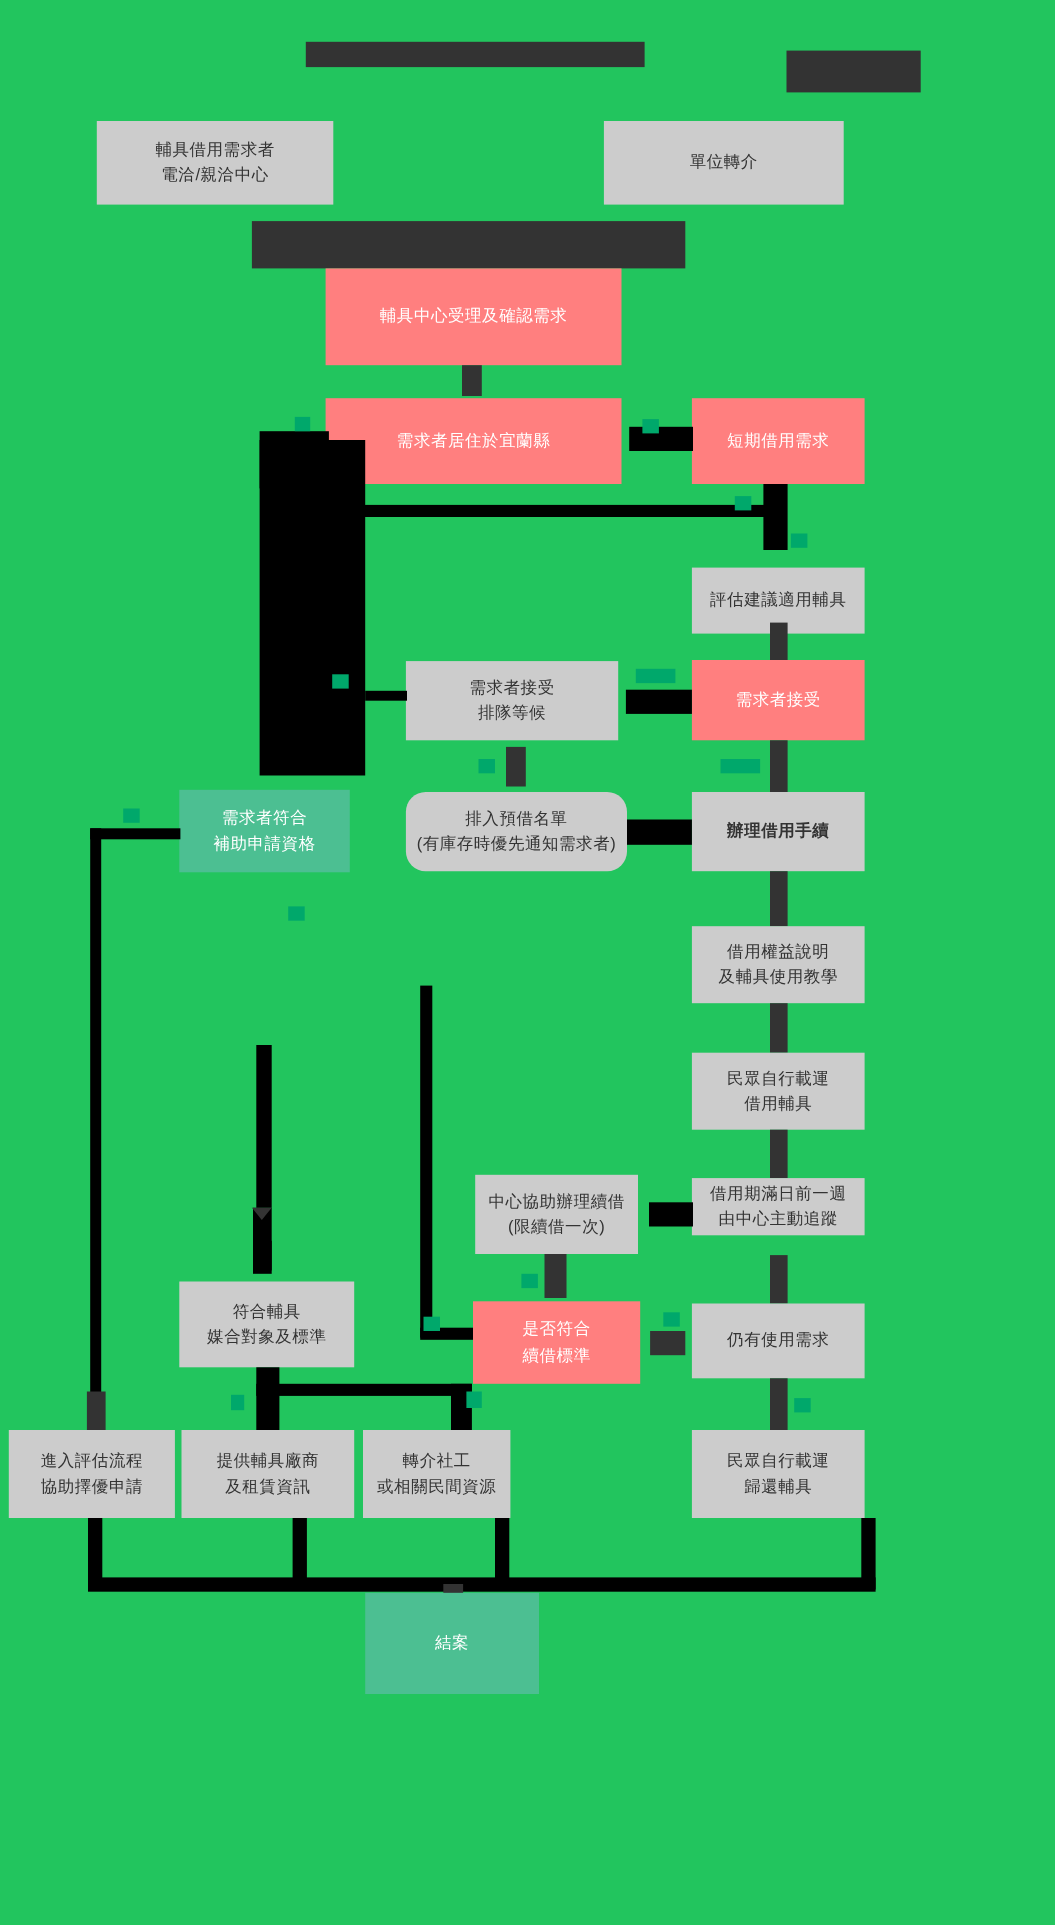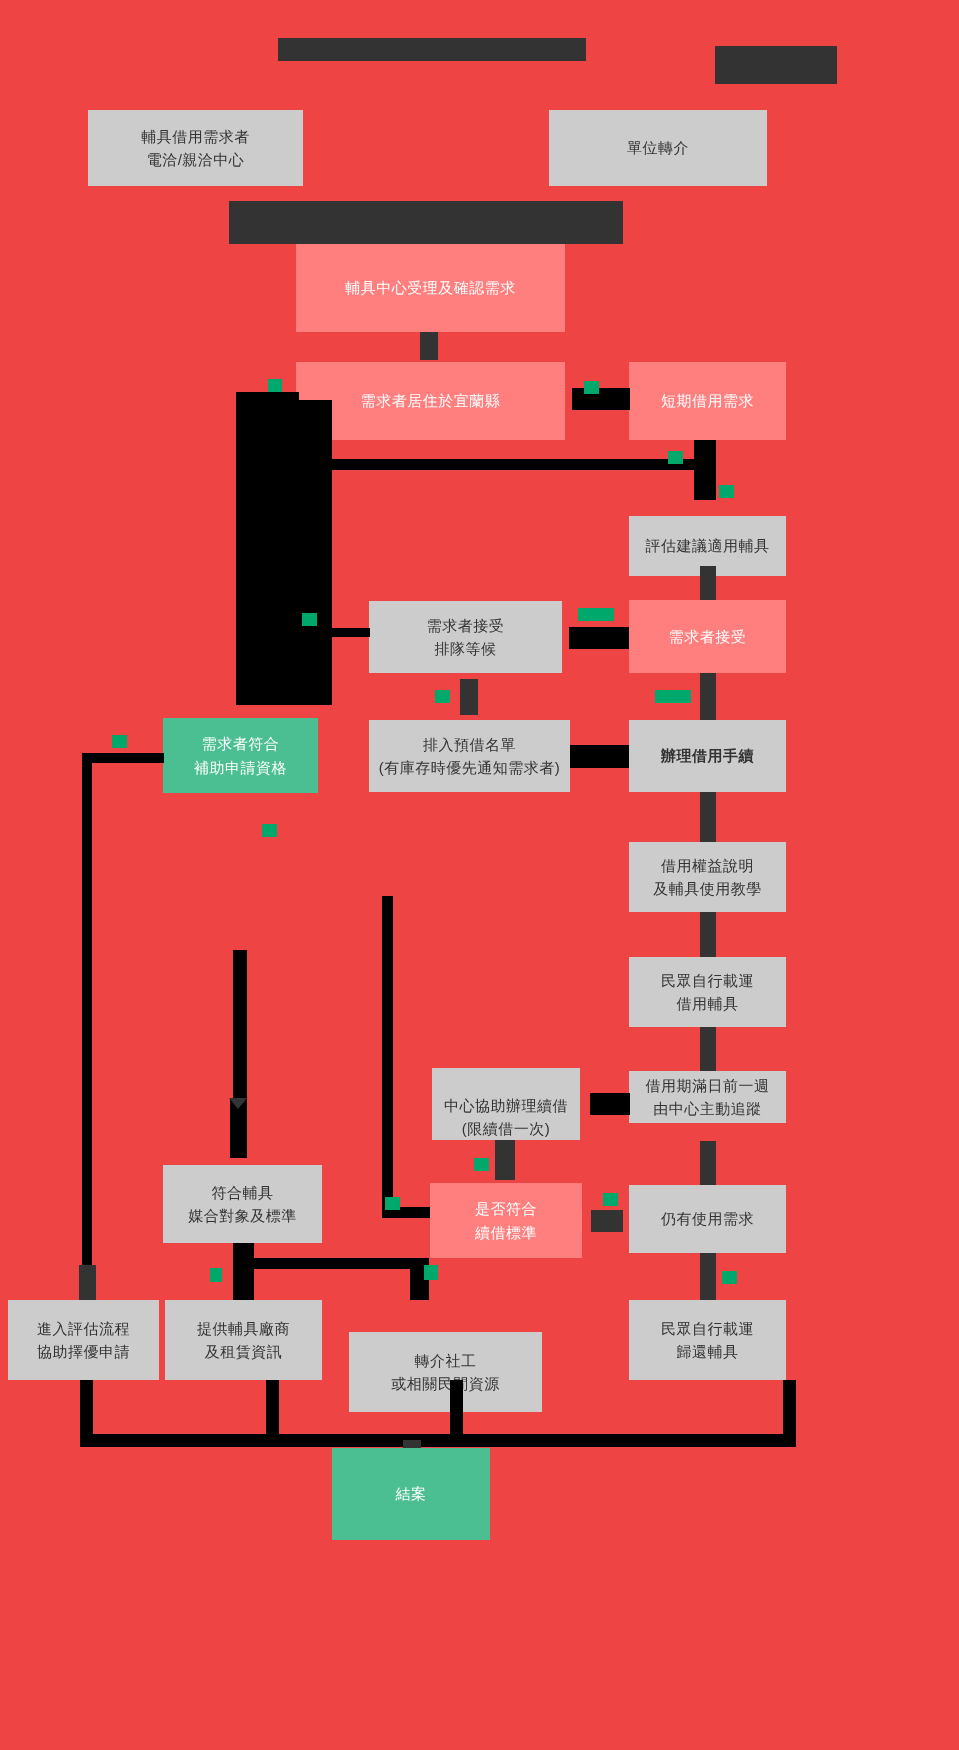--- a/index.html
+++ b/index.html
@@ -1,17 +1,17 @@
 <!DOCTYPE html>
 <html><head>
 <meta charset="utf-8">
 <style>
   html,body{margin:0;padding:0;background:#ffffff;}
   body{font-family:"Liberation Sans","DejaVu Sans",sans-serif;}
-  #canvas{position:relative;width:959px;height:1750px;background:#ef4444;overflow:hidden;}
+  #canvas{position:relative;width:959px;height:1750px;background:#22c55e;overflow:hidden;}
 
   .node{position:absolute;box-sizing:border-box;display:flex;flex-direction:column;
         align-items:center;justify-content:center;text-align:center;
         font-size:15px;line-height:1.55;letter-spacing:.5px;}
   .node .ln{display:block;white-space:nowrap;}
 
   .n-gray{background:#cccccc;color:#333333;}
   .n-pink{background:#ff7f7f;color:#ffffff;}
   .n-green{background:#4cbf92;color:#ffffff;}
   .n-dark{background:#333333;color:#333333;}
@@ -123,21 +123,21 @@
   <div class="node n-gray" style="left:369px;top:601px;width:193px;height:72px;">
     <span class="ln">需求者接受</span>
     <span class="ln">排隊等候</span>
   </div>
 
   <div class="seg" style="left:332px;top:628px;width:38px;height:9px;"></div>
 
   <div class="seg-dark" style="left:460px;top:679px;width:18px;height:36px;"></div>
   <div class="mark" style="left:435px;top:690px;width:15px;height:13px;"></div>
 
-  <div class="node n-gray" style="left:369px;top:720px;width:201px;height:72px;">
+  <div class="node n-gray" style="left:369px;top:720px;width:201px;height:72px;border-radius:18px;">
     <span class="ln">排入預借名單</span>
     <span class="ln">(有庫存時優先通知需求者)</span>
   </div>
 
   <div class="seg" style="left:570px;top:745px;width:59px;height:23px;"></div>
 
   <div class="node n-green" style="left:163px;top:718px;width:155px;height:75px;">
     <span class="ln">需求者符合</span>
     <span class="ln">補助申請資格</span>
   </div>
@@ -161,21 +161,21 @@
     <span class="ln">符合輔具</span>
     <span class="ln">媒合對象及標準</span>
   </div>
 
   <div class="seg" style="left:233px;top:1243px;width:21px;height:57px;"></div>
   <div class="seg" style="left:233px;top:1258px;width:196px;height:11px;"></div>
   <div class="seg" style="left:410px;top:1258px;width:19px;height:42px;"></div>
   <div class="mark" style="left:210px;top:1268px;width:12px;height:14px;"></div>
   <div class="mark" style="left:424px;top:1265px;width:14px;height:15px;"></div>
 
-  <div class="node n-gray" style="left:432px;top:1068px;width:148px;height:72px;justify-content:flex-end;">
+  <div class="node n-gray" style="left:432px;top:1068px;width:148px;height:72px;">
     <span class="ln">中心協助辦理續借</span>
     <span class="ln">(限續借一次)</span>
   </div>
 
   <div class="seg" style="left:590px;top:1093px;width:40px;height:22px;"></div>
   <div class="seg-dark" style="left:495px;top:1140px;width:20px;height:40px;"></div>
   <div class="mark" style="left:474px;top:1158px;width:15px;height:13px;"></div>
 
   <div class="node n-pink" style="left:430px;top:1183px;width:152px;height:75px;">
     <span class="ln">是否符合</span>
@@ -188,21 +188,21 @@
   <div class="node n-gray" style="left:8px;top:1300px;width:151px;height:80px;">
     <span class="ln">進入評估流程</span>
     <span class="ln">協助擇優申請</span>
   </div>
 
   <div class="node n-gray" style="left:165px;top:1300px;width:157px;height:80px;">
     <span class="ln">提供輔具廠商</span>
     <span class="ln">及租賃資訊</span>
   </div>
 
-  <div class="node n-gray" style="left:330px;top:1332px;width:193px;height:80px;margin-left:19px;">
+  <div class="node n-gray" style="left:330px;top:1300px;width:134px;height:80px;">
     <span class="ln">轉介社工</span>
     <span class="ln">或相關民間資源</span>
   </div>
 
   <div class="seg" style="left:80px;top:1380px;width:13px;height:65px;"></div>
   <div class="seg" style="left:266px;top:1380px;width:13px;height:65px;"></div>
   <div class="seg" style="left:450px;top:1380px;width:13px;height:65px;"></div>
   <div class="seg" style="left:783px;top:1380px;width:13px;height:65px;"></div>
   <div class="seg" style="left:80px;top:1434px;width:716px;height:13px;"></div>
   <div class="seg-dark" style="left:403px;top:1440px;width:18px;height:38px;"></div>

